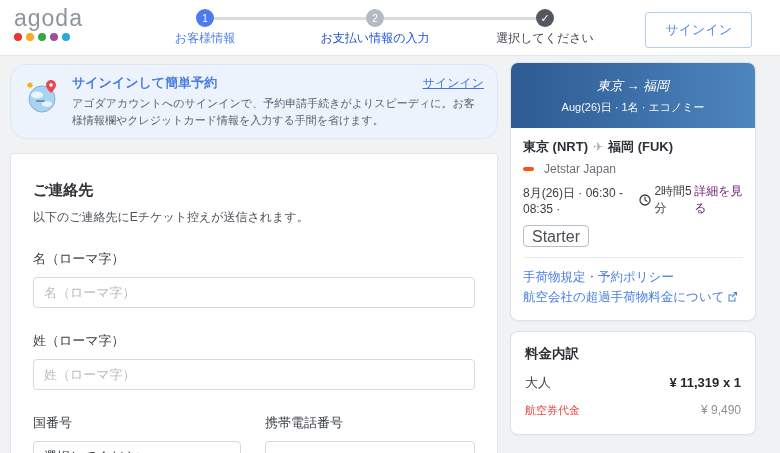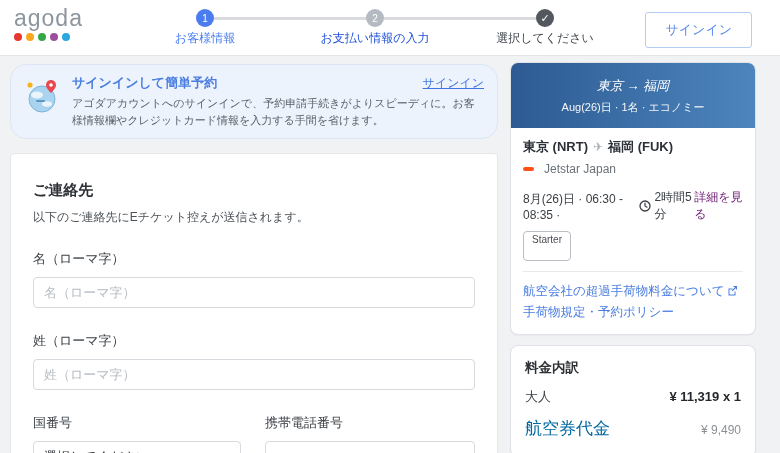--- a/index.html
+++ b/index.html
@@ -54,34 +54,34 @@
   .trip-card { border-radius:8px; overflow:hidden; border:1px solid #dfe2e6; background:#fff; box-shadow:0 1px 2px rgba(0,0,0,.04); }
   .trip-head { background:linear-gradient(to right,#2d5a92,#4d85bd); color:#fff; text-align:center; padding:14px 8px 13px; }
   .trip-route { font-size:13px;font-style:italic; }
   .trip-meta { font-size:11px; margin-top:5px; opacity:.95; }
   .trip-body { padding:10px 12px 12px; }
   .flight-route { font-size:13px; font-weight:bold; color:#2c3137; display:flex; align-items:center; gap:5px; }
   .plane-glyph { color:#a8aeb4; font-size:12px; font-weight:normal; }
   .airline-row { display:flex; align-items:center; gap:10px; margin-top:6px; }
   .airline-logo { width:11px; height:4px; border-radius:2px; background:#ff5115; }
   .airline-name { font-size:12px; color:#6b7177; }
-  .sched-row { display:flex; align-items:center; margin-top:13px; font-size:12px; color:#3a3f44; }
+  .sched-row { display:flex; align-items:center; margin-top:7px; font-size:12px; color:#3a3f44; }
   .clock-icon { margin:0 3px; flex:none; }
   .details-link { margin-left:auto; color:#701a75; font-size:12px; text-decoration:none; }
-  .fare-badge { display:inline-block; margin-top:8px; border:1px solid #b9bec4; border-radius:4px; padding:2px 8px 15px; font-size:10px; color:#4a4f55; }
+  .fare-badge { display:inline-block; margin-top:8px; border:1px solid #b9bec4; border-radius:4px; padding:2px 8px 0; font-size:16px; color:#4a4f55; }
   .trip-divider { border-top:1px solid #e8eaec; margin:10px 0 9px; }
   .policy-link { display:block; color:#4a7de0; font-size:12.5px; line-height:1.6; text-decoration:none; }
   .ext-icon { display:inline-block; vertical-align:-1px; margin-left:3px; }
 
   .price-card { margin-top:10px; background:#fff; border:1px solid #dfe2e6; border-radius:8px; padding:13px 14px 16px; box-shadow:0 1px 2px rgba(0,0,0,.04); }
   .price-heading { font-size:13.5px; font-weight:bold; color:#2e3236; }
   .price-row { display:flex; justify-content:space-between; align-items:baseline; margin-top:11px; }
   .pr-main-label { font-size:13px; color:#3a3f44; }
   .pr-main-value { font-size:13px; font-weight:bold; color:#24282c; }
-  .pr-sub-label { font-size:17px; color:#0369a1; }
+  .pr-sub-label { font-size:11px; color:#ef4444; }
   .pr-sub-value { font-size:12px; color:#8b9197; }
 </style>
 </head>
 <body>
 
 <div class="header">
   <div class="logo">
     <div class="logo-text">agoda</div>
     <div class="logo-dots">
       <span class="d1"></span>
@@ -185,25 +185,25 @@
         <span>8月(26)日 · 06:30 - 08:35 ·</span>
         <svg class="clock-icon" width="12" height="12" viewBox="0 0 12 12">
           <circle cx="6" cy="6" r="5" fill="none" stroke="#3a3f44" stroke-width="1.3"></circle>
           <path d="M6 3.2V6l2 1.2" fill="none" stroke="#3a3f44" stroke-width="1.2" stroke-linecap="round"></path>
         </svg>
         <span>2時間5分</span>
         <a class="details-link" href="#">詳細を見る</a>
       </div>
       <span class="fare-badge">Starter</span>
       <div class="trip-divider"></div>
+      <a class="policy-link" href="#">手荷物規定・予約ポリシー</a>
       <a class="policy-link" href="#"><span>航空会社の超過手荷物料金について</span><span class="ext-icon"><svg width="11" height="11" viewBox="0 0 11 11">
               <path d="M1.5 3.5h4v1h-3v5h5v-3h1v4h-7z" fill="#4a7de0"></path>
               <path d="M6.5 1h3.5v3.5h-1.1V2.9L5.6 6.2l-.8-.8 3.3-3.3H6.5z" fill="#4a7de0"></path>
             </svg></span></a>
-      <a class="policy-link" href="#">手荷物規定・予約ポリシー</a>
     </div>
   </div>
 
   <div class="price-card">
     <div class="price-heading">料金内訳</div>
 
     <div class="price-row">
       <span class="pr-main-label">大人</span>
       <span class="pr-main-value">¥ 11,319 x 1</span>
     </div>

